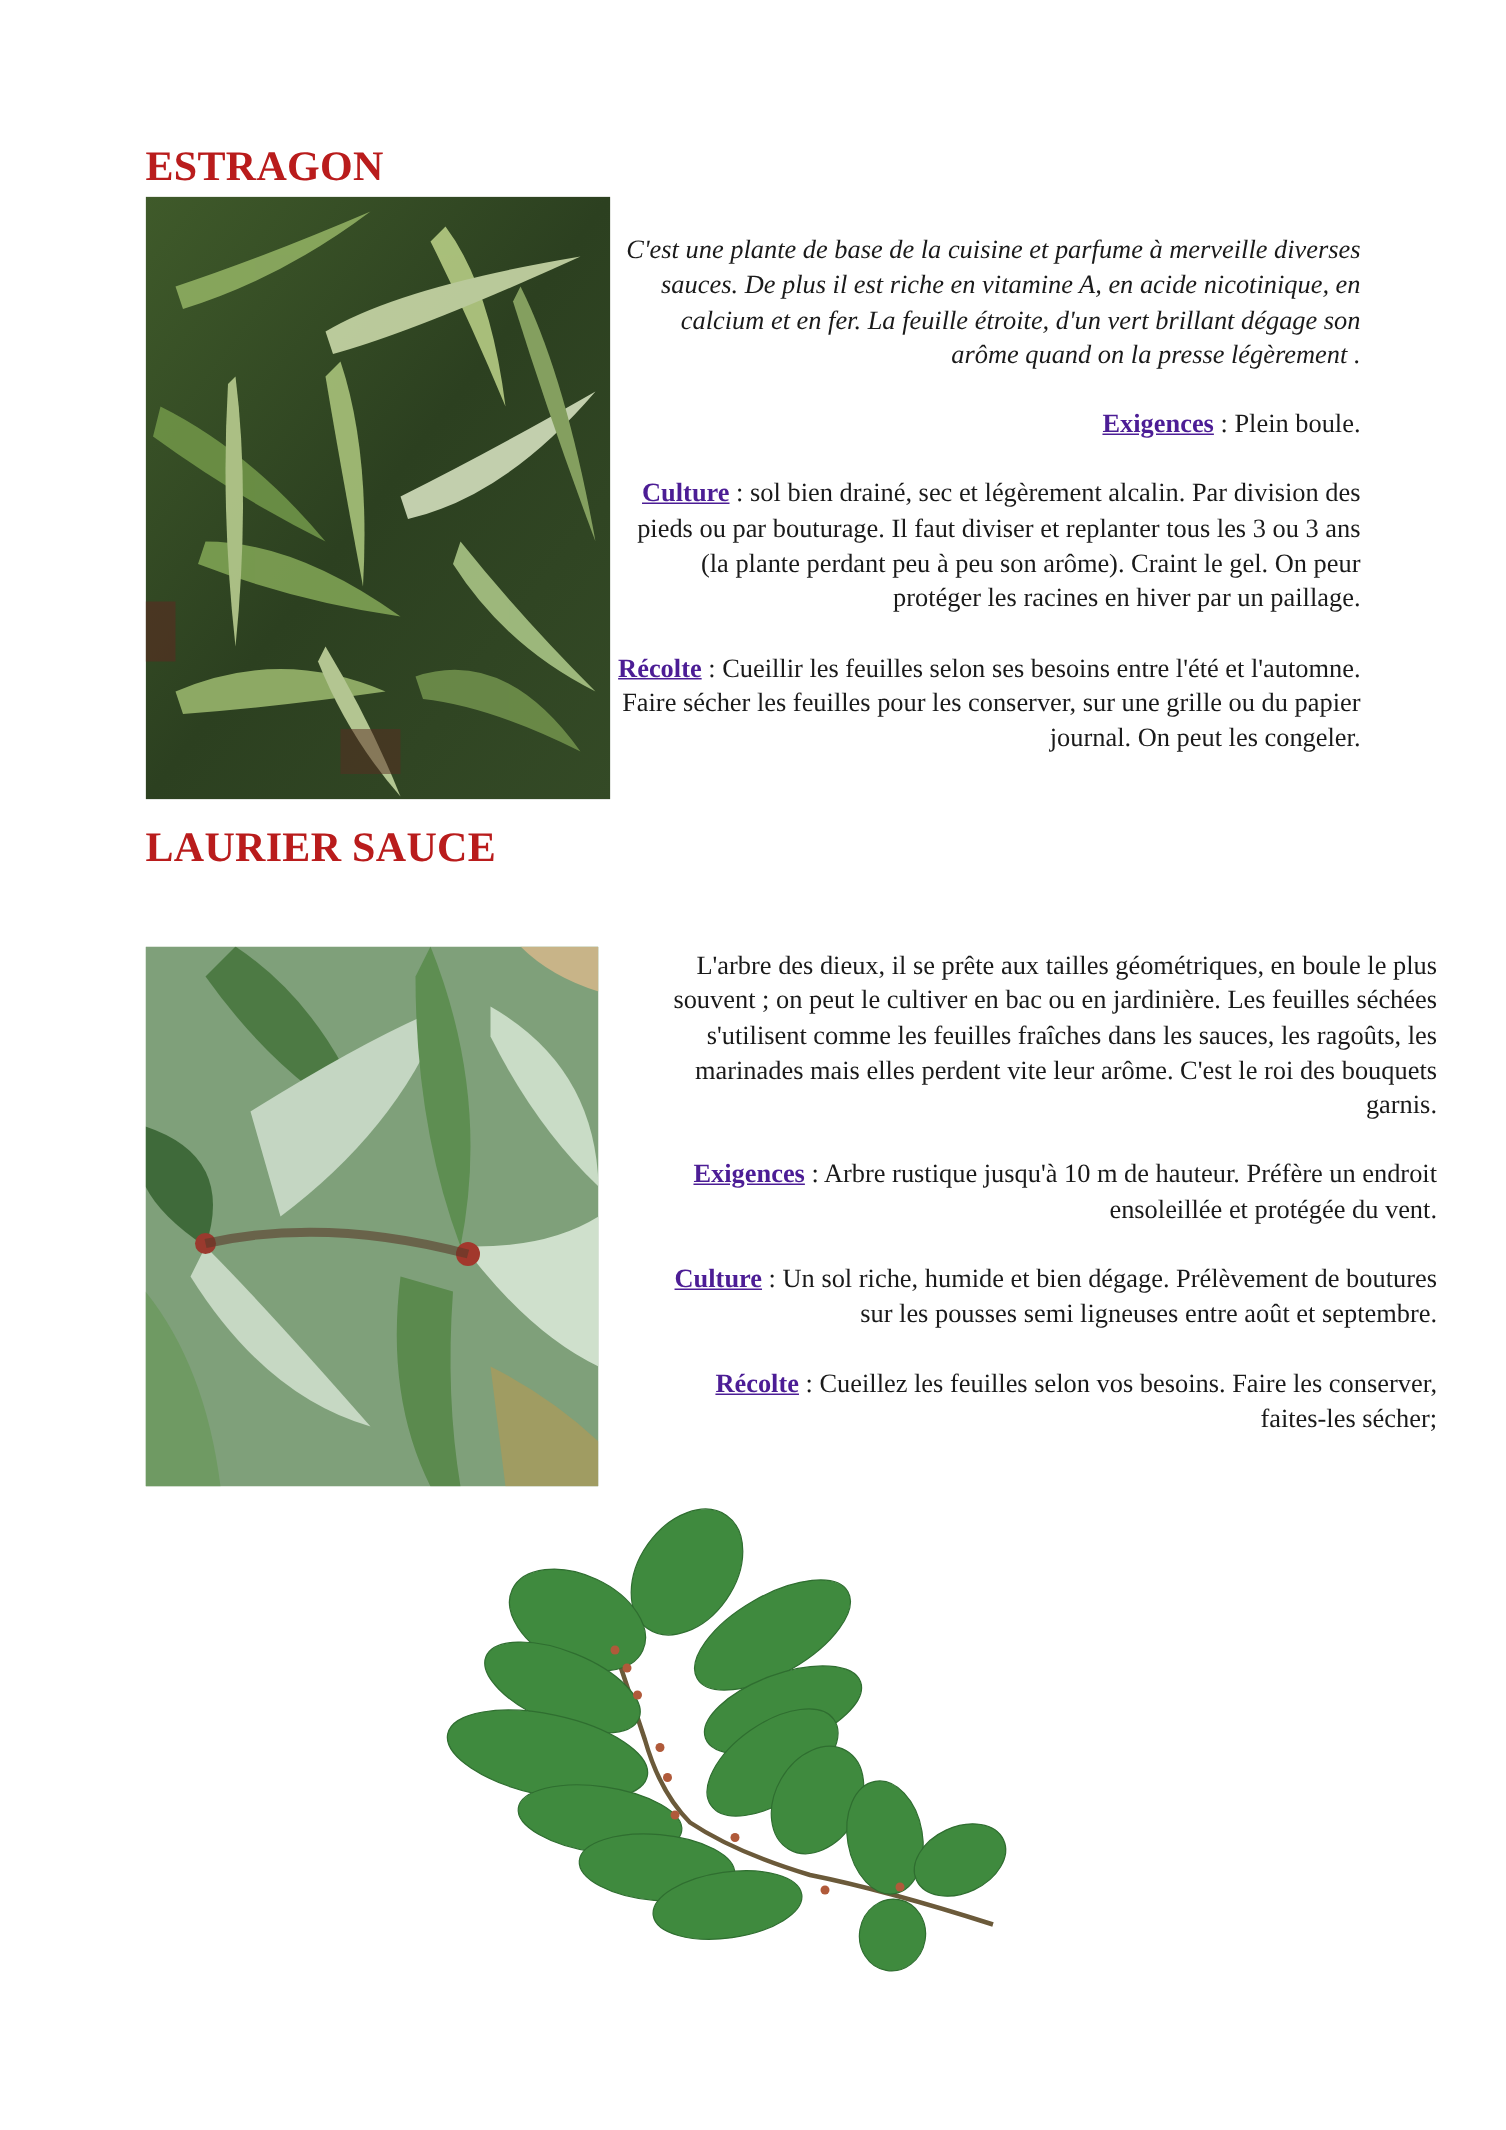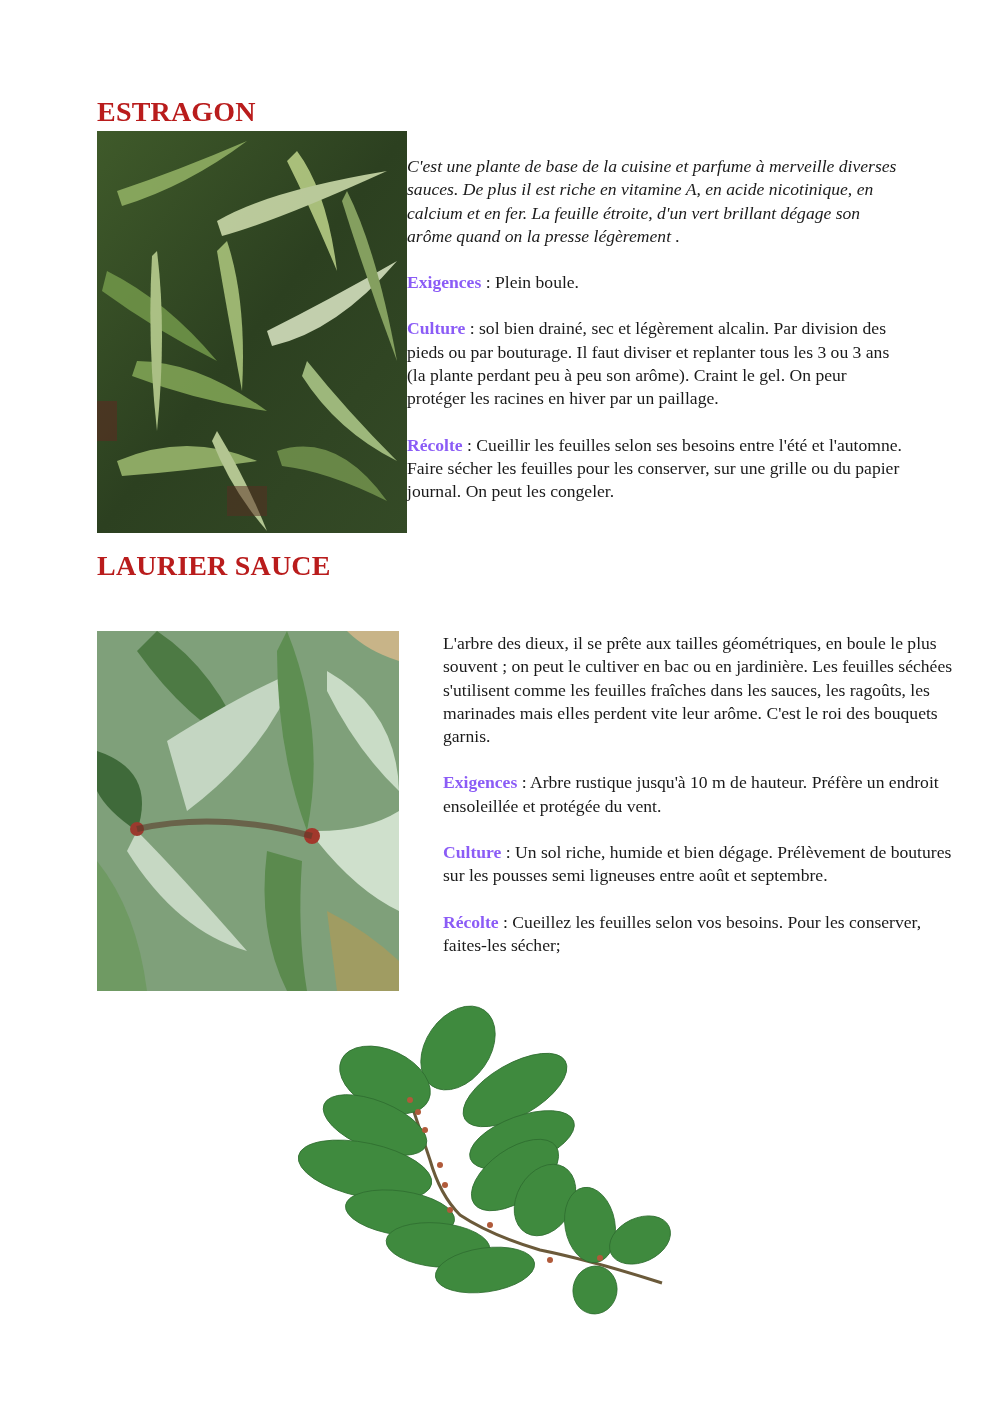--- a/index.html
+++ b/index.html
@@ -2,22 +2,22 @@
 <html><head>
   <meta charset="utf-8">
   <style>
     html, body { margin:0; padding:0; background:#ffffff; }
     body { width:1004px; height:1420px; position:relative; overflow:hidden;
       font-family:"Liberation Serif","DejaVu Serif",serif; color:#1a1a1a; }
     .h { position:absolute; left:97px; margin:0; font-family:"Liberation Serif",serif;
       font-weight:bold; font-size:28px; color:#b91c1c; letter-spacing:0.2px; }
     .photo { position:absolute; overflow:hidden; }
     .txt { position:absolute; font-size:17.6px; line-height:23.3px; }
-    .txt p { margin:0 0 23px 0; }
-    .txt b { font-weight:bold; color:#8b5cf6; }
+    .txt p { margin:0 0 23px 0;text-align:right; }
+    .txt b { font-weight:bold; color:#4c1d95;text-decoration:underline; }
     .it { font-style:italic; }
     svg { display:block; }
   </style>
 </head>
 <body>
 
 <h1 class="h" style="top:96px;">ESTRAGON</h1>
 
 <div class="photo" style="left:97px;top:131px;width:310px;height:402px;">
   <svg width="310" height="402" viewBox="0 0 310 402">
@@ -76,21 +76,21 @@
     <circle cx="40" cy="198" r="7" fill="#9a3a2e"></circle>
     <circle cx="215" cy="205" r="8" fill="#a2382c"></circle>
     <path d="M40 198 Q120 180 215 205" stroke="#5a3a2a" stroke-width="6" fill="none" opacity="0.6"></path>
   </svg>
 </div>
 
 <div class="txt" style="left:399px;top:632px;width:515px;padding-left:44px;">
   <p>L'arbre des dieux, il se prête aux tailles géométriques, en boule le plus souvent ; on peut le cultiver en bac ou en jardinière. Les feuilles séchées s'utilisent comme les feuilles fraîches dans les sauces, les ragoûts, les marinades mais elles perdent vite leur arôme. C'est le roi des bouquets garnis.</p>
   <p><b>Exigences</b><span> : Arbre rustique jusqu'à 10 m de hauteur. Préfère un endroit ensoleillée et protégée du vent.</span></p>
   <p><b>Culture</b><span> :  Un sol riche, humide et bien dégage. Prélèvement de boutures sur les pousses semi ligneuses entre août et septembre.</span></p>
-  <p><b>Récolte</b><span> : Cueillez les feuilles selon vos besoins. Pour les conserver, faites-les sécher;</span></p>
+  <p><b>Récolte</b><span> : Cueillez les feuilles selon vos besoins. Faire les conserver, faites-les sécher;</span></p>
 </div>
 
 <div class="photo" style="left:290px;top:1000px;width:385px;height:315px;">
   <svg width="385" height="315" viewBox="0 0 385 315">
     <g fill="#3f8a3e" stroke="#2f6e30" stroke-width="0.8">
       <path d="M372 283 Q300 260 250 250 Q200 235 170 215 Q150 195 140 160 Q130 130 120 100" stroke="#6b5a3a" stroke-width="3" fill="none"></path>
       <ellipse cx="168" cy="48" rx="32" ry="46" transform="rotate(35 168 48)"></ellipse>
       <ellipse cx="95" cy="80" rx="48" ry="30" transform="rotate(25 95 80)"></ellipse>
       <ellipse cx="225" cy="90" rx="58" ry="26" transform="rotate(-30 225 90)"></ellipse>
       <ellipse cx="85" cy="125" rx="55" ry="24" transform="rotate(22 85 125)"></ellipse>

